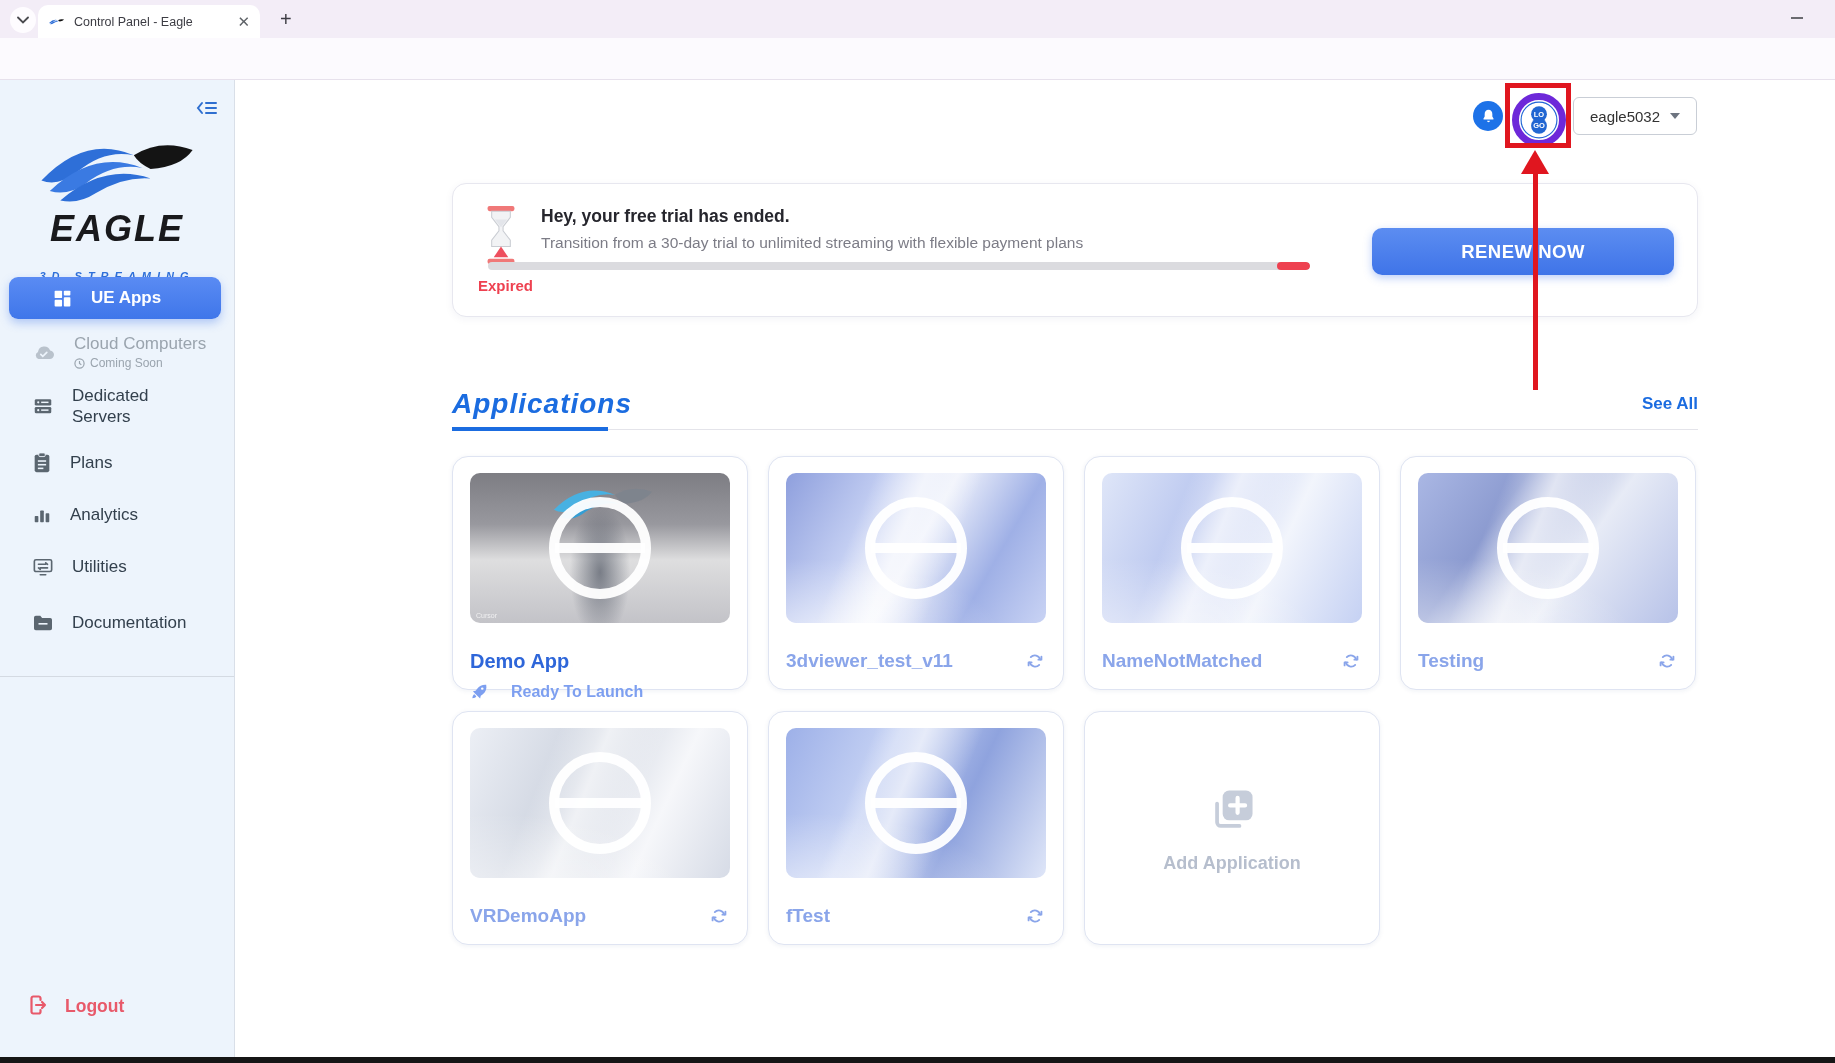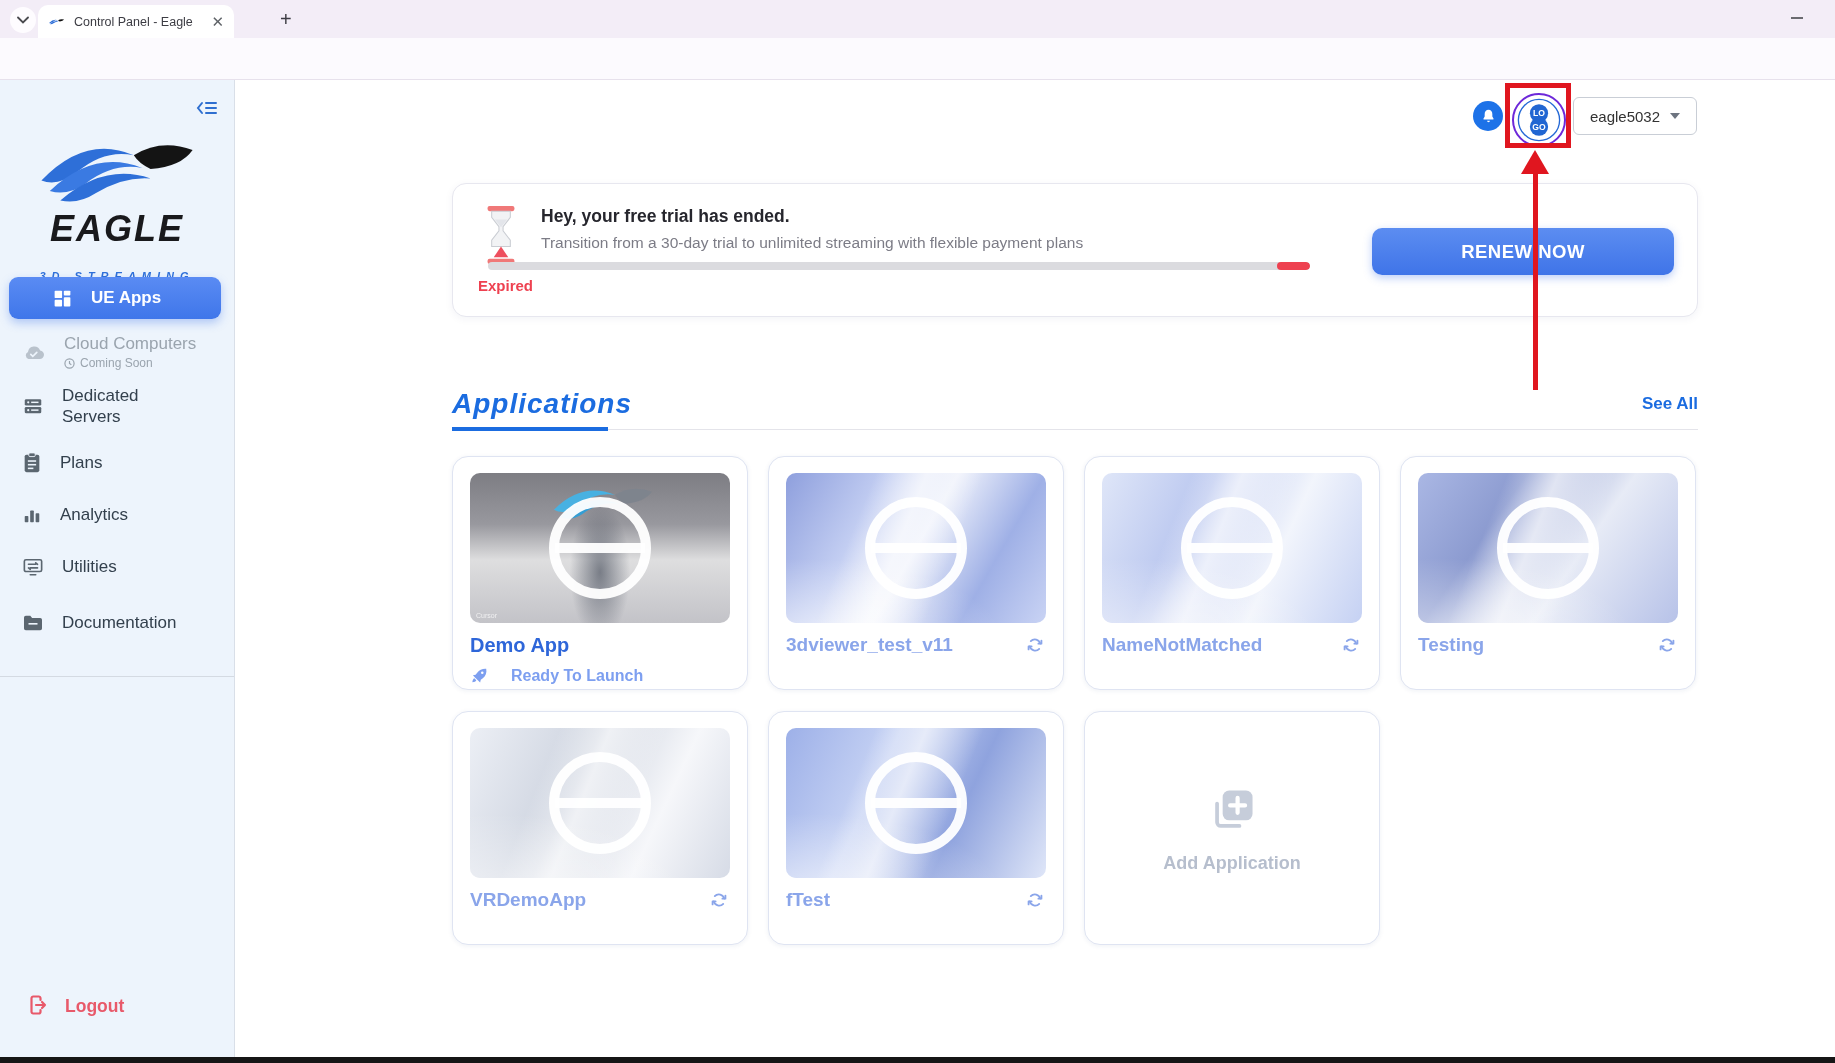--- a/index.html
+++ b/index.html
@@ -7,21 +7,21 @@
   body {
     font-family: "Liberation Sans", sans-serif;
     background:#fff; position:relative; overflow:hidden;
   }
   svg { display:block; }
 
   
   .tabstrip { position:absolute; left:0; top:0; width:100%; height:38px; background:#f3edf7; }
   .tab-search-btn { position:absolute; left:10px; top:7px; width:26px; height:26px; border-radius:50%;
     background:#fefcff; display:flex; align-items:center; justify-content:center; }
-  .tab { position:absolute; left:38px; top:5px; width:196px; height:33px; background:#fff;
+  .tab { position:absolute; left:38px; top:5px; width:222px; height:33px; background:#fff;
     border-radius:10px 10px 0 0; display:flex; align-items:center; padding:0 10px; gap:9px; }
   .tab-title { flex:1; font-size:12.5px; color:#3c3c43; white-space:nowrap; overflow:hidden; }
   .tab-close { color:#5f6368; font-size:15px; line-height:1; cursor:default; }
   .newtab-btn { position:absolute; left:280px; top:8px; color:#3c3c43; font-size:20px; font-weight:400; }
   .win-min { position:absolute; right:32px; top:17px; width:12px; height:0; border-top:2px solid #6a6a70; }
 
   .toolbar { position:absolute; left:0; top:38px; width:100%; height:42px; background:#fcfafe;
     border-bottom:1px solid #e7e1ec; }
   .nav-btn { position:absolute; top:49px; width:20px; height:20px; }
   .url-pill { position:absolute; left:118px; top:44px; width:1620px; height:30px; border-radius:15px;
@@ -35,38 +35,38 @@
   
   .sidebar { position:absolute; left:0; top:80px; width:235px; bottom:6px; background:#edf4fc;
     border-right:1px solid #d9dfe8; }
   .collapse-btn { position:absolute; top:20px; right:16px; }
   .brand { position:absolute; top:48px; left:0; width:100%; text-align:center; }
   .brand svg { margin:0 auto; }
   .brand-name { font-size:36px; font-weight:800; font-style:italic; letter-spacing:2px; color:#19191c; margin-top:-4px; }
   .brand-tagline { font-size:11px; font-style:italic; font-weight:700; letter-spacing:6px; color:#2e6fd8; margin-top:20px; }
 
   .nav-item { position:absolute; left:0; width:100%; display:flex; align-items:center; gap:18px;
-    padding-left:22px; color:#33404d; font-size:17px; font-weight:500; }
+    padding-left:32px; color:#33404d; font-size:17px; font-weight:500; }
   .nav-item .nav-label { width:130px; line-height:1.25; }
   .nav-item.active { left:9px; width:212px; padding-left:13px; height:42px; border-radius:9px;
     background:linear-gradient(180deg,#5a8bf3,#3f76ea); color:#fff; font-weight:700;
     box-shadow:0 4px 10px rgba(63,118,234,.35); }
   .nav-item.disabled { color:#9aa4ae; }
   .nav-sub { display:flex; align-items:center; gap:5px; font-size:12px; color:#9aa4ae; margin-top:2px; }
   .side-divider { position:absolute; top:596px; left:0; width:100%; height:0; border-top:1px solid #d4dae2; }
   .logout { position:absolute; bottom:40px; left:26px; display:flex; align-items:flex-end; gap:15px;
     color:#e8596a; font-size:17.5px; font-weight:700; }
 
   
   .main { position:absolute; left:235px; top:80px; right:0; bottom:6px; background:#fff; }
 
   .bell-btn { position:absolute; left:1238px; top:21px; width:30px; height:30px; border-radius:50%;
     background:#1d72e8; display:flex; align-items:center; justify-content:center; }
   .logo-badge { position:absolute; left:1277px; top:13px; width:54px; height:54px; border-radius:50%;
-    background:#fff; border:2px solid #6d28d9; display:flex; align-items:center; justify-content:center; }
+    background:#fff; border:7px solid #6d28d9; display:flex; align-items:center; justify-content:center; }
   .account-btn { position:absolute; left:1338px; top:17px; height:38px; min-width:124px;
     background:#fff; border:1px solid #c9ced6; border-radius:6px; display:flex; align-items:center;
     justify-content:center; gap:10px; padding:0 14px; font-size:15px; color:#333; }
   .chev-down { width:0; height:0; border-left:5px solid transparent; border-right:5px solid transparent;
     border-top:6px solid #6d7480; }
 
   
   .banner { position:absolute; left:217px; top:103px; width:1246px; height:134px; background:#fff;
     border:1px solid #e7e7ef; border-radius:14px; box-shadow:0 2px 8px rgba(20,40,90,.05); }
   .hourglass { position:absolute; left:33px; top:22px; }
@@ -108,21 +108,21 @@
   .t-b2 { background:linear-gradient(115deg,#dfe6f8 0%,#b9c6ef 35%,#f2f5fc 65%,#c5d1f3 100%); }
   .t-b3 { background:linear-gradient(125deg,#aab7e4 0%,#8c9bd0 30%,#e7ebf6 60%,#b7c2e8 100%); }
   .t-gray { background:linear-gradient(115deg,#eceff5 0%,#cdd3df 40%,#f6f7fa 70%,#d6dbe6 100%); }
   .t-b4 { background:linear-gradient(115deg,#9db0e8 0%,#c7d3f4 35%,#8fa3de 65%,#dfe6f8 100%); }
   .noentry { position:absolute; left:50%; top:50%; transform:translate(-50%,-50%); width:102px; height:102px;
     border:10px solid rgba(255,255,255,.95); border-radius:50%; }
   .noentry::after { content:""; position:absolute; left:-4px; right:-4px; top:50%; margin-top:-5px;
     height:10px; background:rgba(255,255,255,.95); }
   .thumb-swoosh { position:absolute; left:50%; top:4px; transform:translateX(-50%); opacity:.95; }
   .thumb-watermark { position:absolute; left:6px; bottom:4px; font-size:7px; color:rgba(255,255,255,.75); }
-  .card-footer { margin-top:11px; display:flex; align-items:center; justify-content:space-between; }
+  .card-footer { margin-top:27px; display:flex; align-items:center; justify-content:space-between; }
   .app-name { font-size:19px; font-weight:700; color:#8aa5ea; }
   .card-demo .app-name { color:#2e66d9; font-size:20px; }
   .status-row { margin-top:9px; display:flex; align-items:center; gap:22px;
     font-size:16px; font-weight:700; color:#7d9ff0; }
   .card-add { display:flex; flex-direction:column; align-items:center; justify-content:center; gap:14px; }
   .add-label { font-size:18px; font-weight:700; color:#b6becd; }
 
   
   .anno-box { position:absolute; left:1505px; top:83px; width:66px; height:65px;
     border:5px solid #e0161f; z-index:60; }

